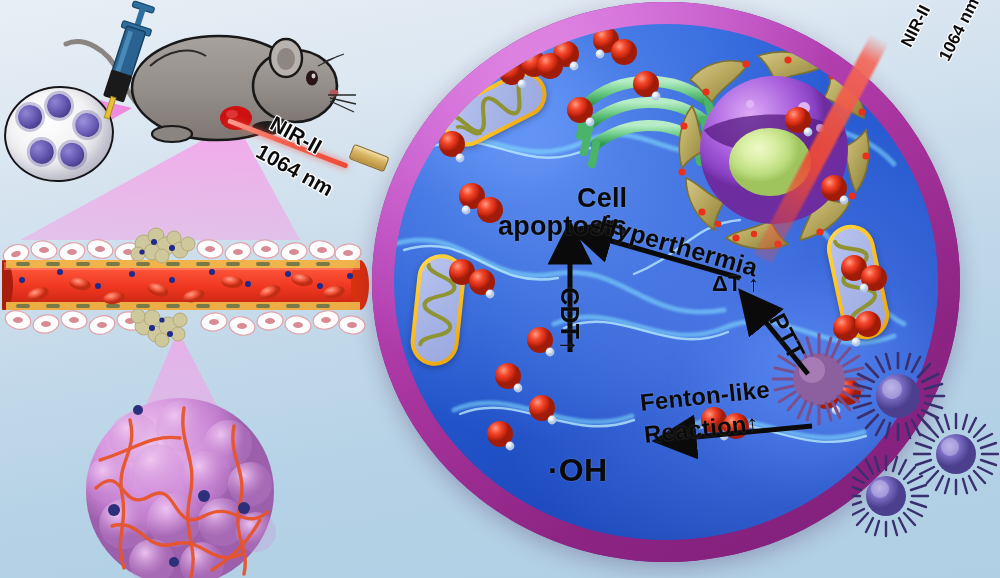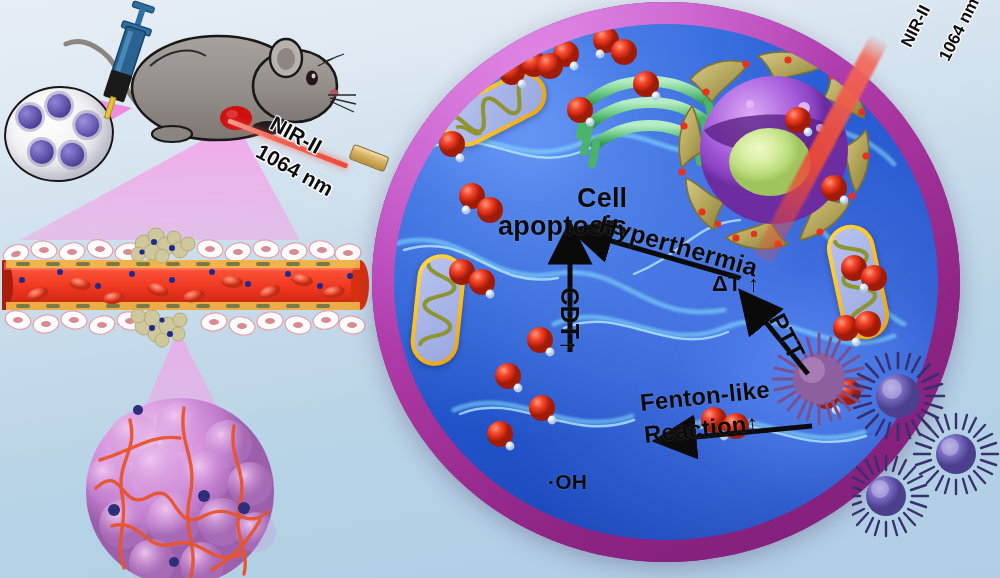--- a/index.html
+++ b/index.html
@@ -721,21 +721,21 @@
     <div class="lbl" style="left:340px;top:270px;font-size:22px;">ΔT ↑</div>
 
     <div class="lbl" style="left:404px;top:300px;font-size:25px;transform:rotate(62deg);transform-origin:0 50%;">PTT</div>
 
     <div class="lbl" style="left:198px;top:272px;font-size:25px;transform:rotate(90deg);transform-origin:0 50%;">CDT↑</div>
 
     <div class="lbl" style="left:268px;top:388px;font-size:24px;transform:rotate(-6deg);transform-origin:0 50%;">Fenton-like</div>
 
     <div class="lbl" style="left:272px;top:420px;font-size:24px;transform:rotate(-6deg);transform-origin:0 50%;">Reaction↑</div>
 
-    <div class="lbl" style="left:176px;top:469px;font-size:21px;">·OH</div>
+    <div class="lbl" style="left:176px;top:452px;font-size:32px;">·OH</div>
   </div>
 
   <div style="position:absolute;left:880px;top:28px;width:250px;height:20px;
               background:linear-gradient(90deg,rgba(245,90,70,0) 0%,#f4685a 10%,#ef4a36 55%,rgba(239,74,54,.25) 100%);
               transform:rotate(118deg);transform-origin:0 50%;filter:blur(1px);opacity:.92"></div>
 
   <div class="nir-lbl" style="left:906px;top:36px;font-size:17px;transform:rotate(-63deg);transform-origin:0 50%;">NIR-II</div>
   <div class="nir-lbl" style="left:944px;top:50px;font-size:17px;transform:rotate(-63deg);transform-origin:0 50%;">1064 nm</div>
 
   <svg width="170" height="200" style="position:absolute;left:852px;top:352px;">

